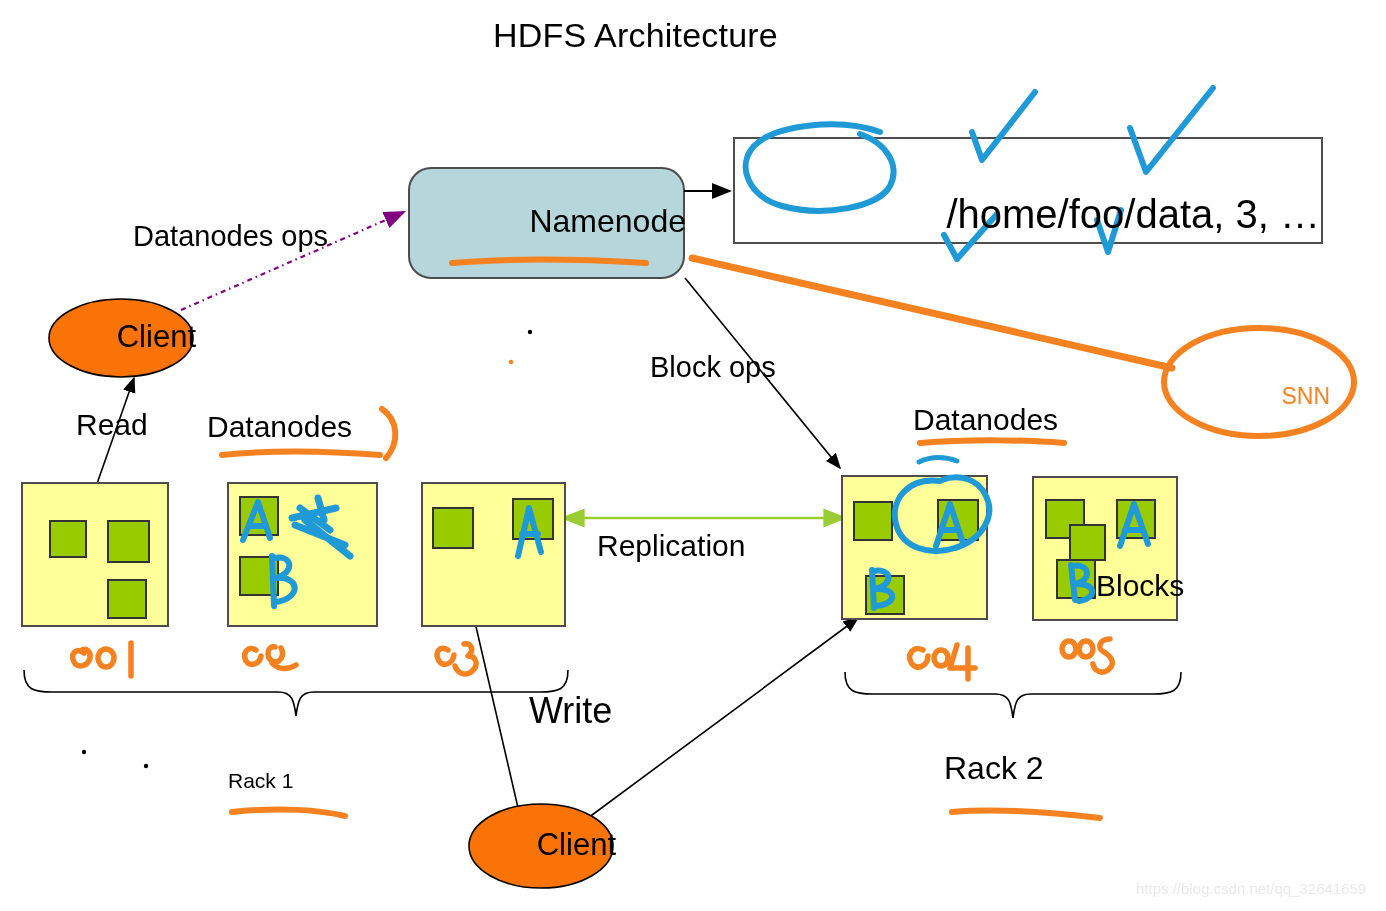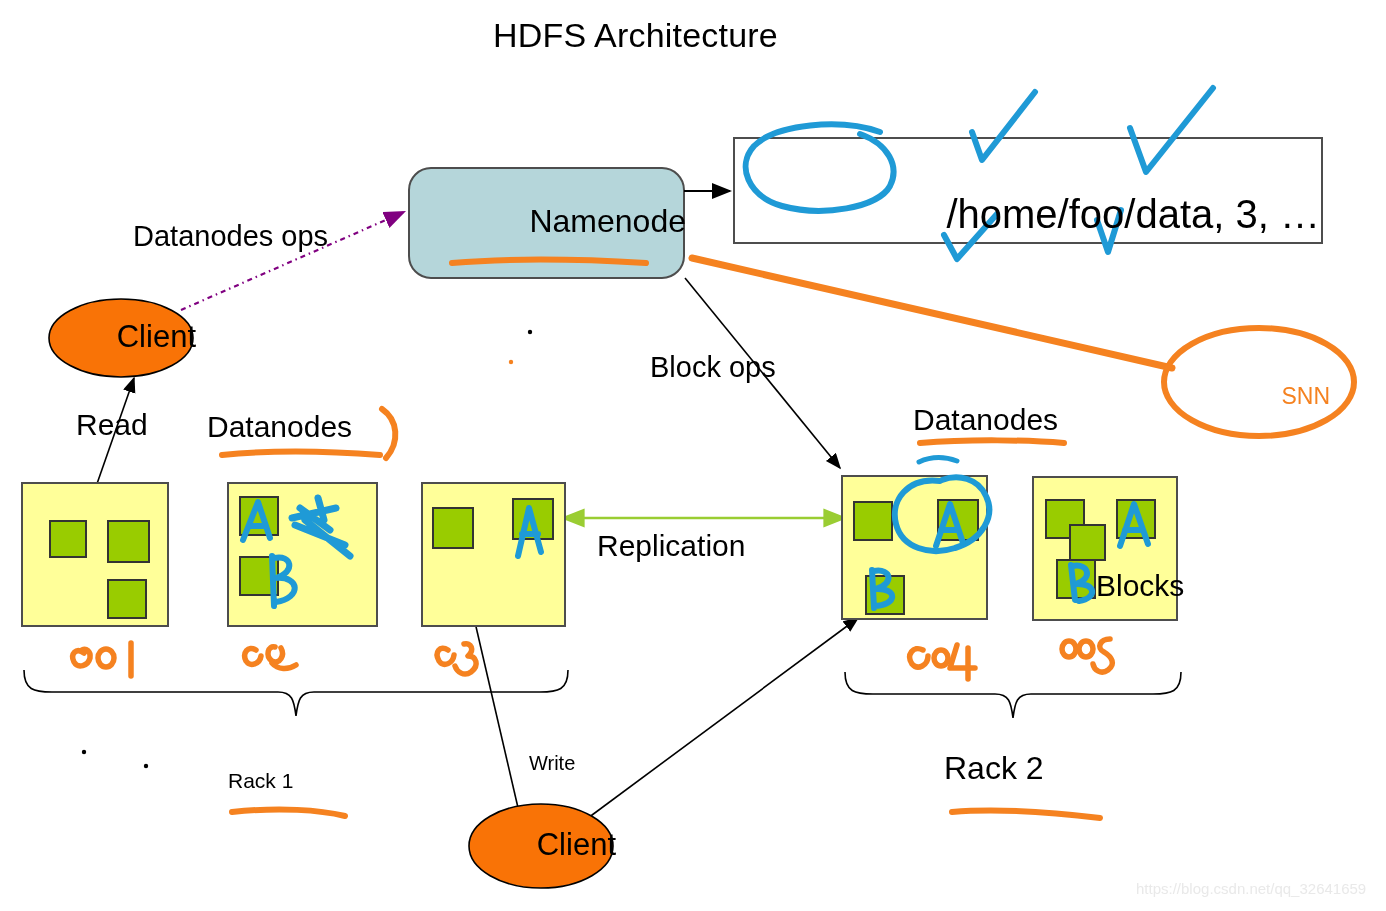--- a/index.html
+++ b/index.html
@@ -39,21 +39,21 @@
   }
   #lbl-metadata-ops { left: 133px; top: 222px; font-size: 29px; }
   #lbl-block-ops   { left: 650px; top: 333px; font-size: 29px; margin-top: 20px; }
   #lbl-read        { left: 76px;  top: 410px; font-size: 30px; }
   #lbl-datanodes-l { left: 207px; top: 412px; font-size: 30px; }
   #lbl-datanodes-r { left: 913px; top: 405px; font-size: 30px; }
   #lbl-replication { left: 597px; top: 531px; font-size: 30px; }
   #lbl-blocks      { left: 1096px;top: 571px; font-size: 30px; }
   #lbl-rack1       { left: 228px; top: 770px; font-size: 21px; }
   #lbl-rack2       { left: 944px; top: 752px; font-size: 32px; }
-  #lbl-write       { left: 529px; top: 753px; font-size: 20px; }
+  #lbl-write       { left: 529px; top: 693px; font-size: 36px; }
 
   .node-text {
     position: absolute;
     color: #000000;
     text-align: right;
     white-space: nowrap;
   }
   #namenode-label {
     left: 406px; top: 203px; width: 280px;
     font-size: 32px;

